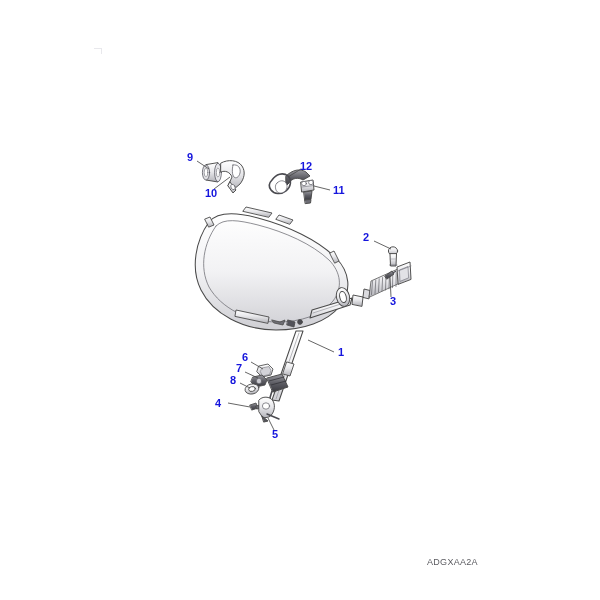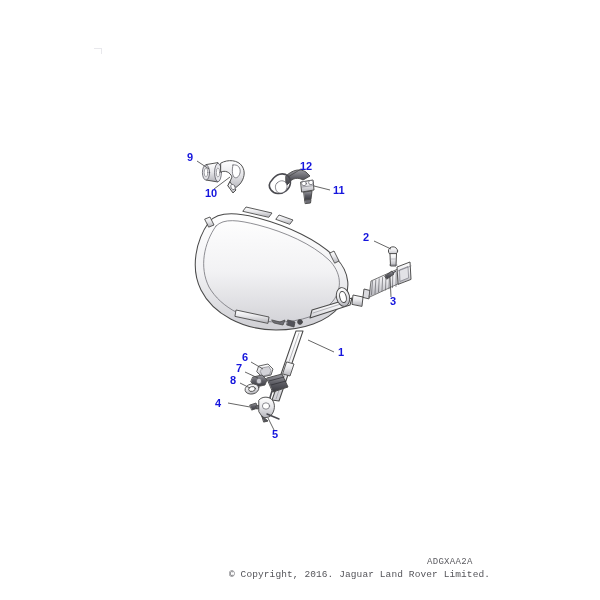--- a/index.html
+++ b/index.html
@@ -22,21 +22,21 @@
     display:block;
   }
   .callout-num{
     font-family:"Liberation Sans", sans-serif;
     font-size:11px;
     font-weight:bold;
     fill:#1515dd;
   }
   .footer-text{
     position:absolute;
-    font-family:Liberation Mono, monospace;
+    font-family:Liberation Sans, sans-serif;
     color:#55555a;
     white-space:nowrap;
   }
   #copyright-line{
     left:229px;top:569px;
     font-size:9.5px;
     letter-spacing:.1px;
   }
   #part-code{
     left:427px;top:557px;
@@ -273,17 +273,16 @@
       <text class="callout-num" x="242" y="372" text-anchor="end">7</text>
       <text class="callout-num" x="236" y="384" text-anchor="end">8</text>
       <text class="callout-num" x="193" y="161" text-anchor="end">9</text>
       <text class="callout-num" x="211" y="197" text-anchor="middle">10</text>
       <text class="callout-num" x="333" y="194" text-anchor="start">11</text>
       <text class="callout-num" x="300" y="170" text-anchor="start">12</text>
     </g>
 
   </svg>
 
-  <div class="footer-text" id="copyright-line">© Copyright, 2016. Jaguar Land Rover Limited.</div>
 
   <div class="footer-text" id="part-code">ADGXAA2A</div>
 
 </div>
 
 </body></html>

